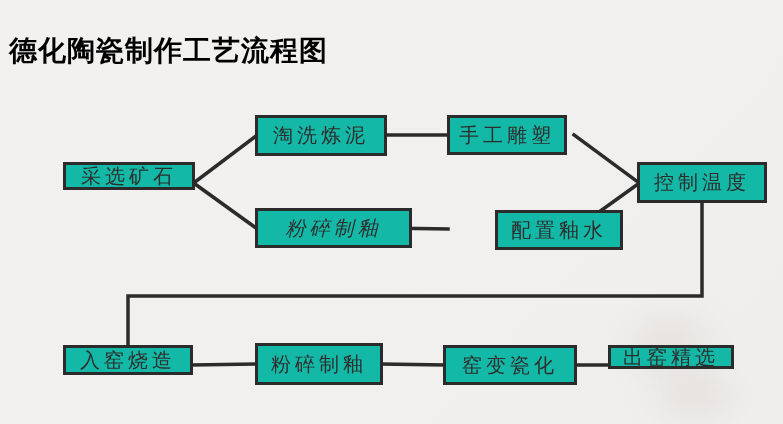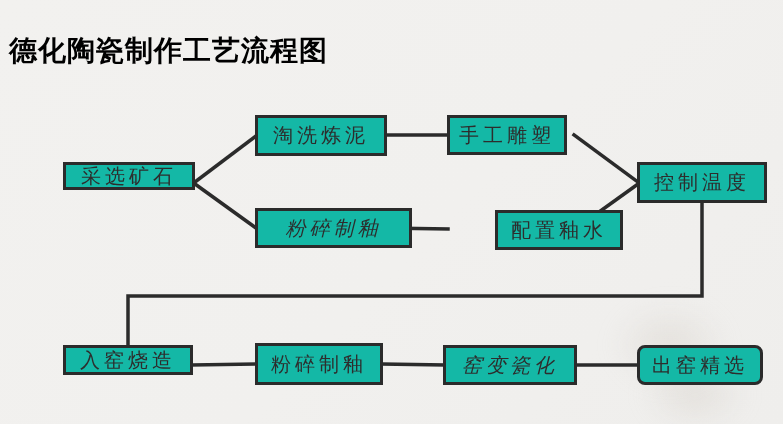--- a/index.html
+++ b/index.html
@@ -57,22 +57,22 @@
     padding-left: 0;
   }
   .n1  { left: 63px;  top: 162px; width: 132px; height: 28px; }
   .n2  { left: 255px; top: 115px; width: 132px; height: 41px; }
   .n3  { left: 447px; top: 115px; width: 120px; height: 40px; }
   .n4  { left: 255px; top: 208px; width: 157px; height: 40px; font-style: italic; }
   .n5  { left: 447px; top: 210px; width: 128px; height: 40px; margin-left: 48px; }
   .n6  { left: 637px; top: 162px; width: 130px; height: 41px; }
   .n7  { left: 63px;  top: 345px; width: 130px; height: 30px; }
   .n8  { left: 255px; top: 343px; width: 128px; height: 42px; }
-  .n9  { left: 443px; top: 345px; width: 134px; height: 40px; font-style: italic; }
-  .n10 { left: 637px; top: 345px; width: 126px; height: 40px; border-radius: 8px; }
+  .n9  { left: 443px; top: 345px; width: 134px; height: 40px; }
+  .n10 { left: 608px; top: 345px; width: 126px; height: 24px; }
 </style>
 </head>
 <body>
 
 <div class="ghost ghost-1"></div>
 <div class="ghost ghost-2"></div>
 
 <h1 class="page-title">德化陶瓷制作工艺流程图</h1>
 
 <svg id="edges" width="783" height="424" viewBox="0 0 783 424" stroke="#2b2b2b" stroke-width="3.5" fill="none" stroke-linecap="square">

